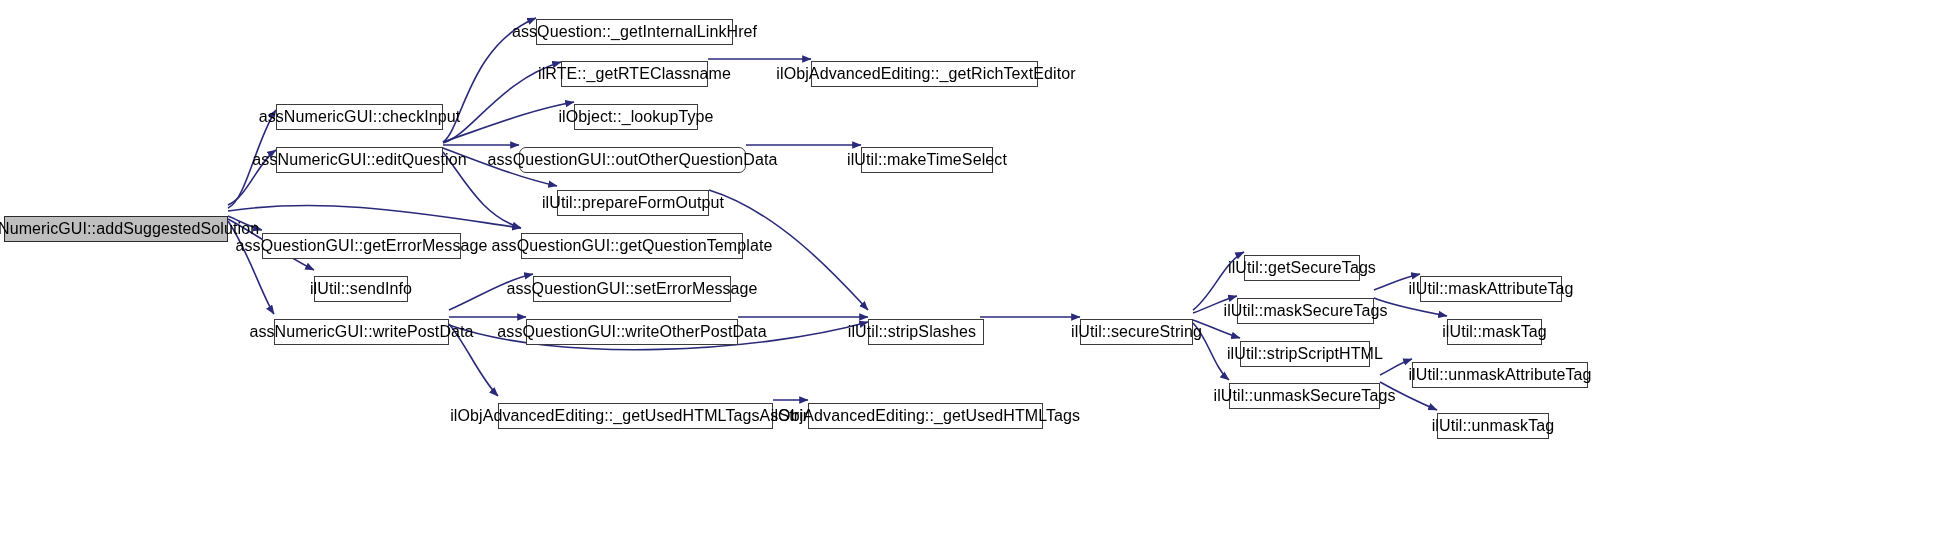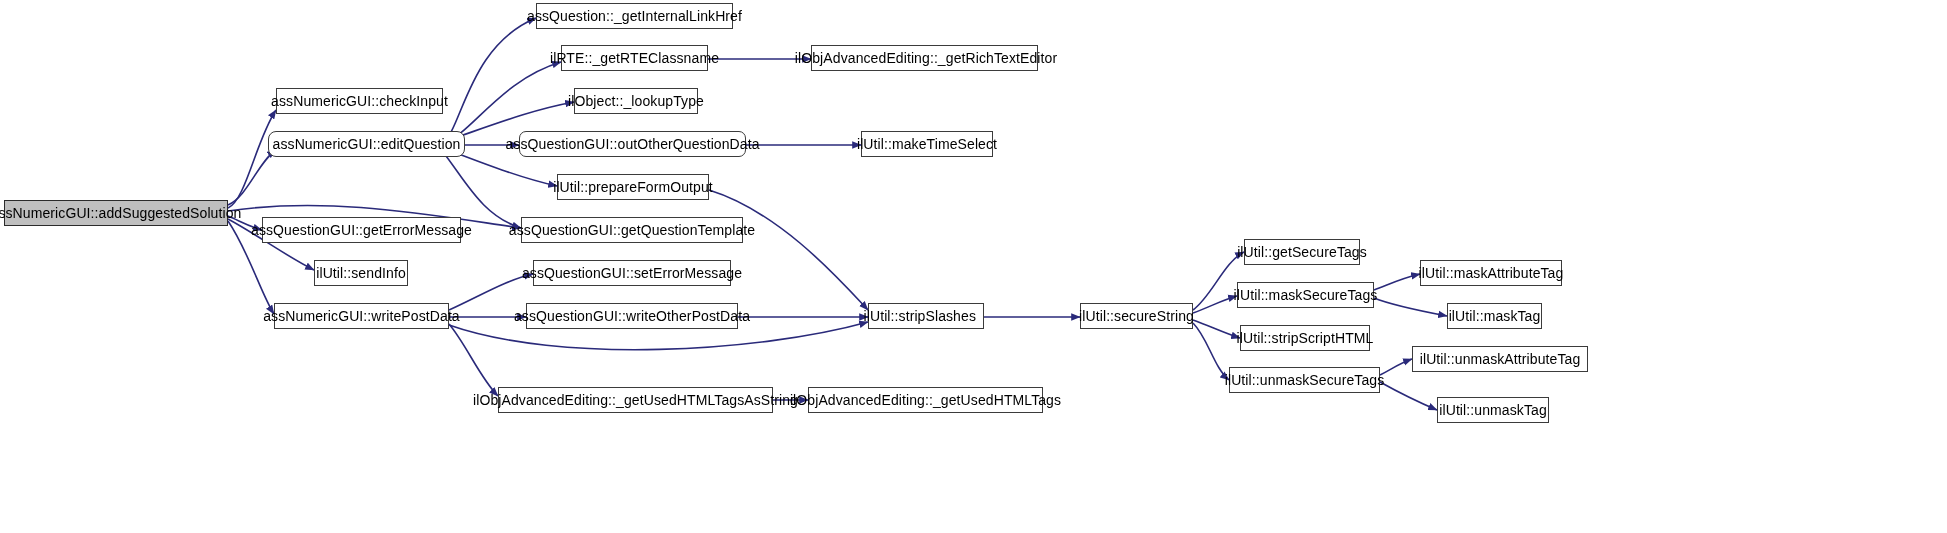--- a/index.html
+++ b/index.html
@@ -26,26 +26,27 @@
   }
   .gnode {
     position: absolute;
     box-sizing: border-box;
     display: flex;
     align-items: center;
     justify-content: center;
     border: 1px solid #3b3b3b;
     background: #ffffff;
     color: #000000;
-    font-size: 14px;
+    font-size: 16px;
     line-height: 1;
     letter-spacing: 0.1px;
     white-space: nowrap;
     height: 26px;
     padding: 0 7px;
+    margin-top: 16px;
   }
   .gnode.root {
     background: #bfbfbf;
     border: 1px solid #2b2b2b;
   }
   .gnode .glabel {
     display: block;
     transform: translateY(-0.5px);
   }
 </style>
@@ -92,21 +93,21 @@
         <path d="M1380,382 C1398,392 1418,402 1437,410" fill="none" stroke="#2a2a7a" stroke-width="1.6" marker-end="url(#arrowhead)"></path>
       </g>
   </svg>
   <div id="node-layer">
       <div class="gnode root" style="left: 4px; top: 200px; width: 224px;">
         <span class="glabel">assNumericGUI::addSuggestedSolution</span>
       </div>
       <div class="gnode" style="left: 276px; top: 88px; width: 167px;">
         <span class="glabel">assNumericGUI::checkInput</span>
       </div>
-      <div class="gnode" style="left: 268px; top: 131px; width: 197px; border-radius: 8px;">
+      <div class="gnode" style="left: 276px; top: 131px; width: 167px;">
         <span class="glabel">assNumericGUI::editQuestion</span>
       </div>
       <div class="gnode" style="left: 262px; top: 217px; width: 199px;">
         <span class="glabel">assQuestionGUI::getErrorMessage</span>
       </div>
       <div class="gnode" style="left: 314px; top: 260px; width: 94px;">
         <span class="glabel">ilUtil::sendInfo</span>
       </div>
       <div class="gnode" style="left: 274px; top: 303px; width: 175px;">
         <span class="glabel">assNumericGUI::writePostData</span>

